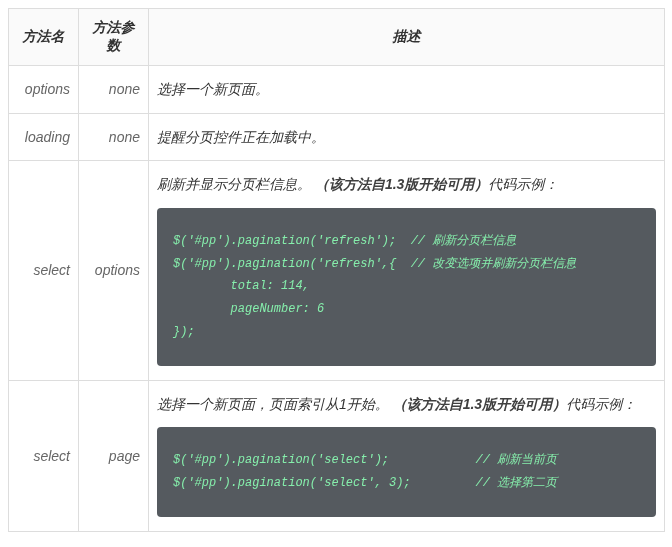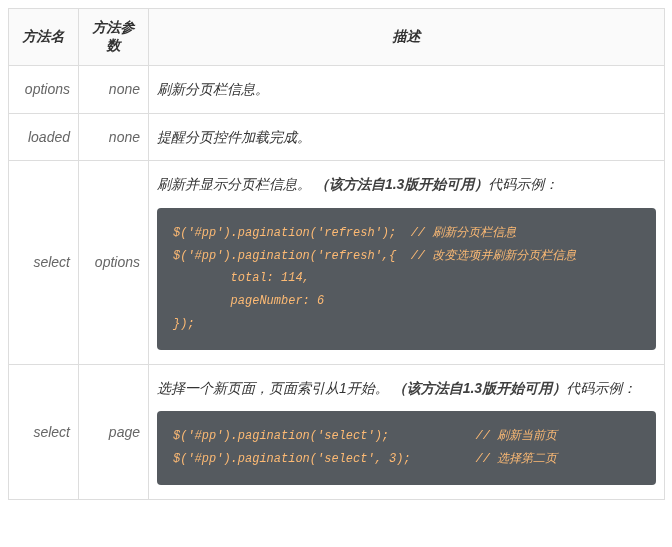--- a/index.html
+++ b/index.html
@@ -39,23 +39,23 @@
   .desc-cell {
     color: #333;
     line-height: 1.9;
   }
   .note {
     color: #404040;
     font-weight: 700;
   }
   pre.code {
     background: #555a5f;
-    color: #fdba74;
+    color: #86efac;
     border-radius: 4px;
-    padding: 14px 16px;
+    padding: 22px 16px;
     margin: 10px 0 4px 0;
     font-family: "Consolas", "Courier New", monospace;
     font-size: 12px;
     line-height: 1.9;
     white-space: pre;
     overflow-x: auto;
   }
 </style>
 </head>
 <body>
@@ -70,26 +70,26 @@
     <tr>
       <th>方法名</th>
       <th>方法参数</th>
       <th class="desc">描述</th>
     </tr>
   </thead>
   <tbody id="tbody">
       <tr>
         <td>options</td>
         <td>none</td>
-        <td class="desc-cell"><span>刷新分页栏信息。</span></td>
+        <td class="desc-cell"><span>选择一个新页面。</span></td>
       </tr>
       <tr>
-        <td>loaded</td>
+        <td>loading</td>
         <td>none</td>
-        <td class="desc-cell"><span>提醒分页控件加载完成。</span></td>
+        <td class="desc-cell"><span>提醒分页控件正在加载中。</span></td>
       </tr>
       <tr>
         <td>select</td>
         <td>options</td>
         <td class="desc-cell"><span>刷新并显示分页栏信息。 </span><span class="note">（该方法自1.3版开始可用）</span><span>代码示例：</span><pre class="code">$('#pp').pagination('refresh');  // 刷新分页栏信息
 $('#pp').pagination('refresh',{  // 改变选项并刷新分页栏信息
         total: 114,
         pageNumber: 6
 });</pre></td>
       </tr>

